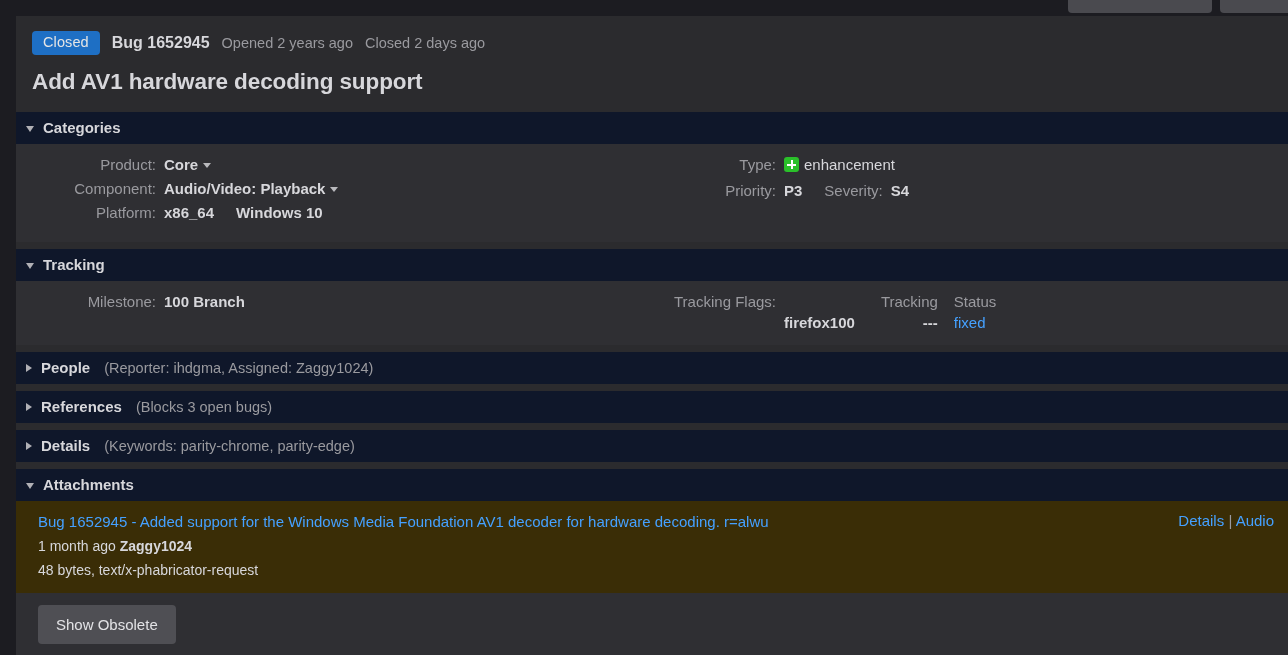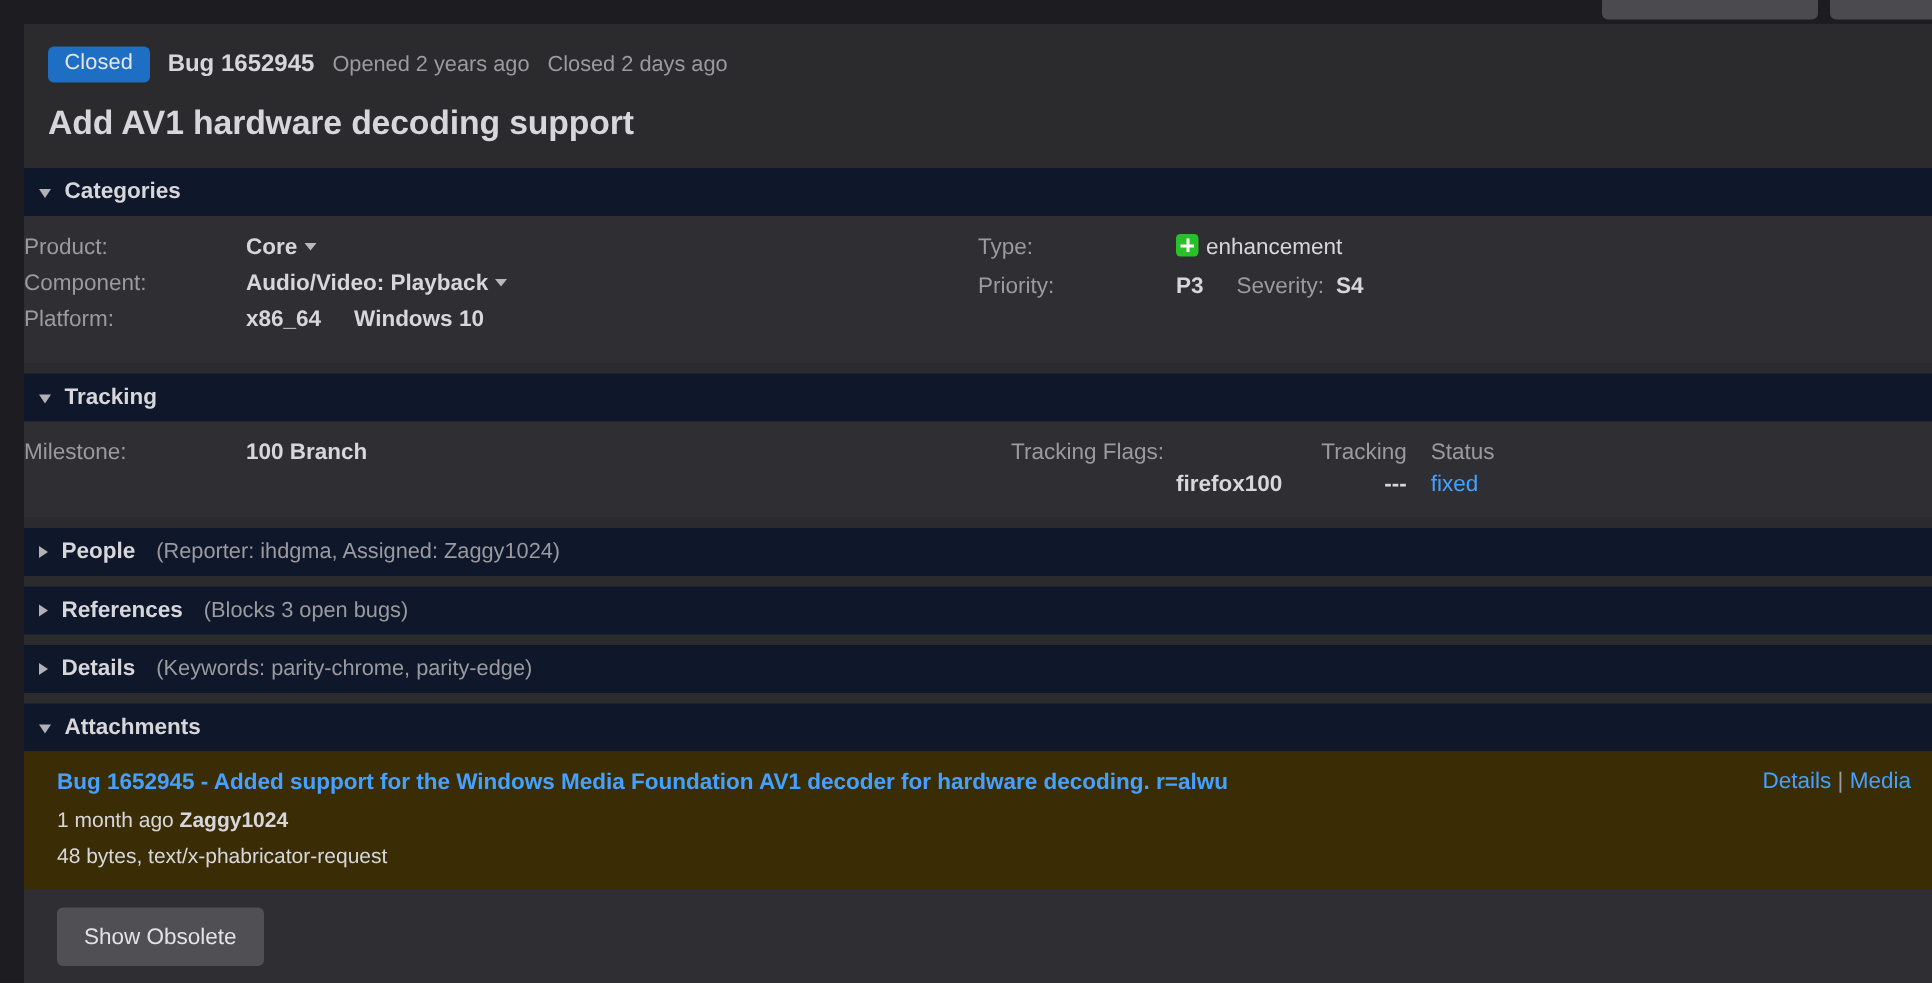--- a/index.html
+++ b/index.html
@@ -128,20 +128,21 @@
 
   
   .field-row {
     display: flex;
     align-items: baseline;
     margin-bottom: 7px;
     font-size: 15px;
   }
   .field-label {
     color: #9a9a9f;
+    text-align: right;
     flex: none;
   }
   .field-value {
     color: #d7d7db;
     font-weight: bold;
     margin-left: 8px;
   }
   .cat-left .field-label { width: 140px; }
   .cat-right .field-label { width: 124px; }
   .trk-left .field-label { width: 140px; }
@@ -222,21 +223,21 @@
   .attach-row {
     background: #3a2d06;
     padding: 11px 14px 13px 22px;
     display: flex;
     justify-content: space-between;
     align-items: flex-start;
   }
   .attach-main { min-width: 0; }
   .attach-title {
     font-size: 15px;
-    font-weight: bold;
+    font-weight: normal;
     color: #45a1ff;
     text-decoration: none;
     display: block;
     line-height: 1.35;
   }
   .attach-sub {
     font-size: 14px;
     color: #d7d7db;
     margin-top: 4px;
     line-height: 1.45;
@@ -395,21 +396,21 @@
     <div class="attach-body">
       <div class="attach-row">
         <div class="attach-main">
           <a class="attach-title" href="#">Bug 1652945 - Added support for the Windows Media Foundation AV1 decoder for hardware decoding. r=alwu</a>
           <div class="attach-sub"><span>1 month ago</span> <b>Zaggy1024</b></div>
           <div class="attach-size">48 bytes, text/x-phabricator-request</div>
         </div>
         <div class="attach-actions">
           <a href="#">Details</a>
           <span>|</span>
-          <a href="#">Media</a>
+          <a href="#">Audio</a>
         </div>
       </div>
       <div class="attach-foot">
         <button class="obsolete-btn">Show Obsolete</button>
       </div>
     </div>
   </div>
 
 </div>
 

